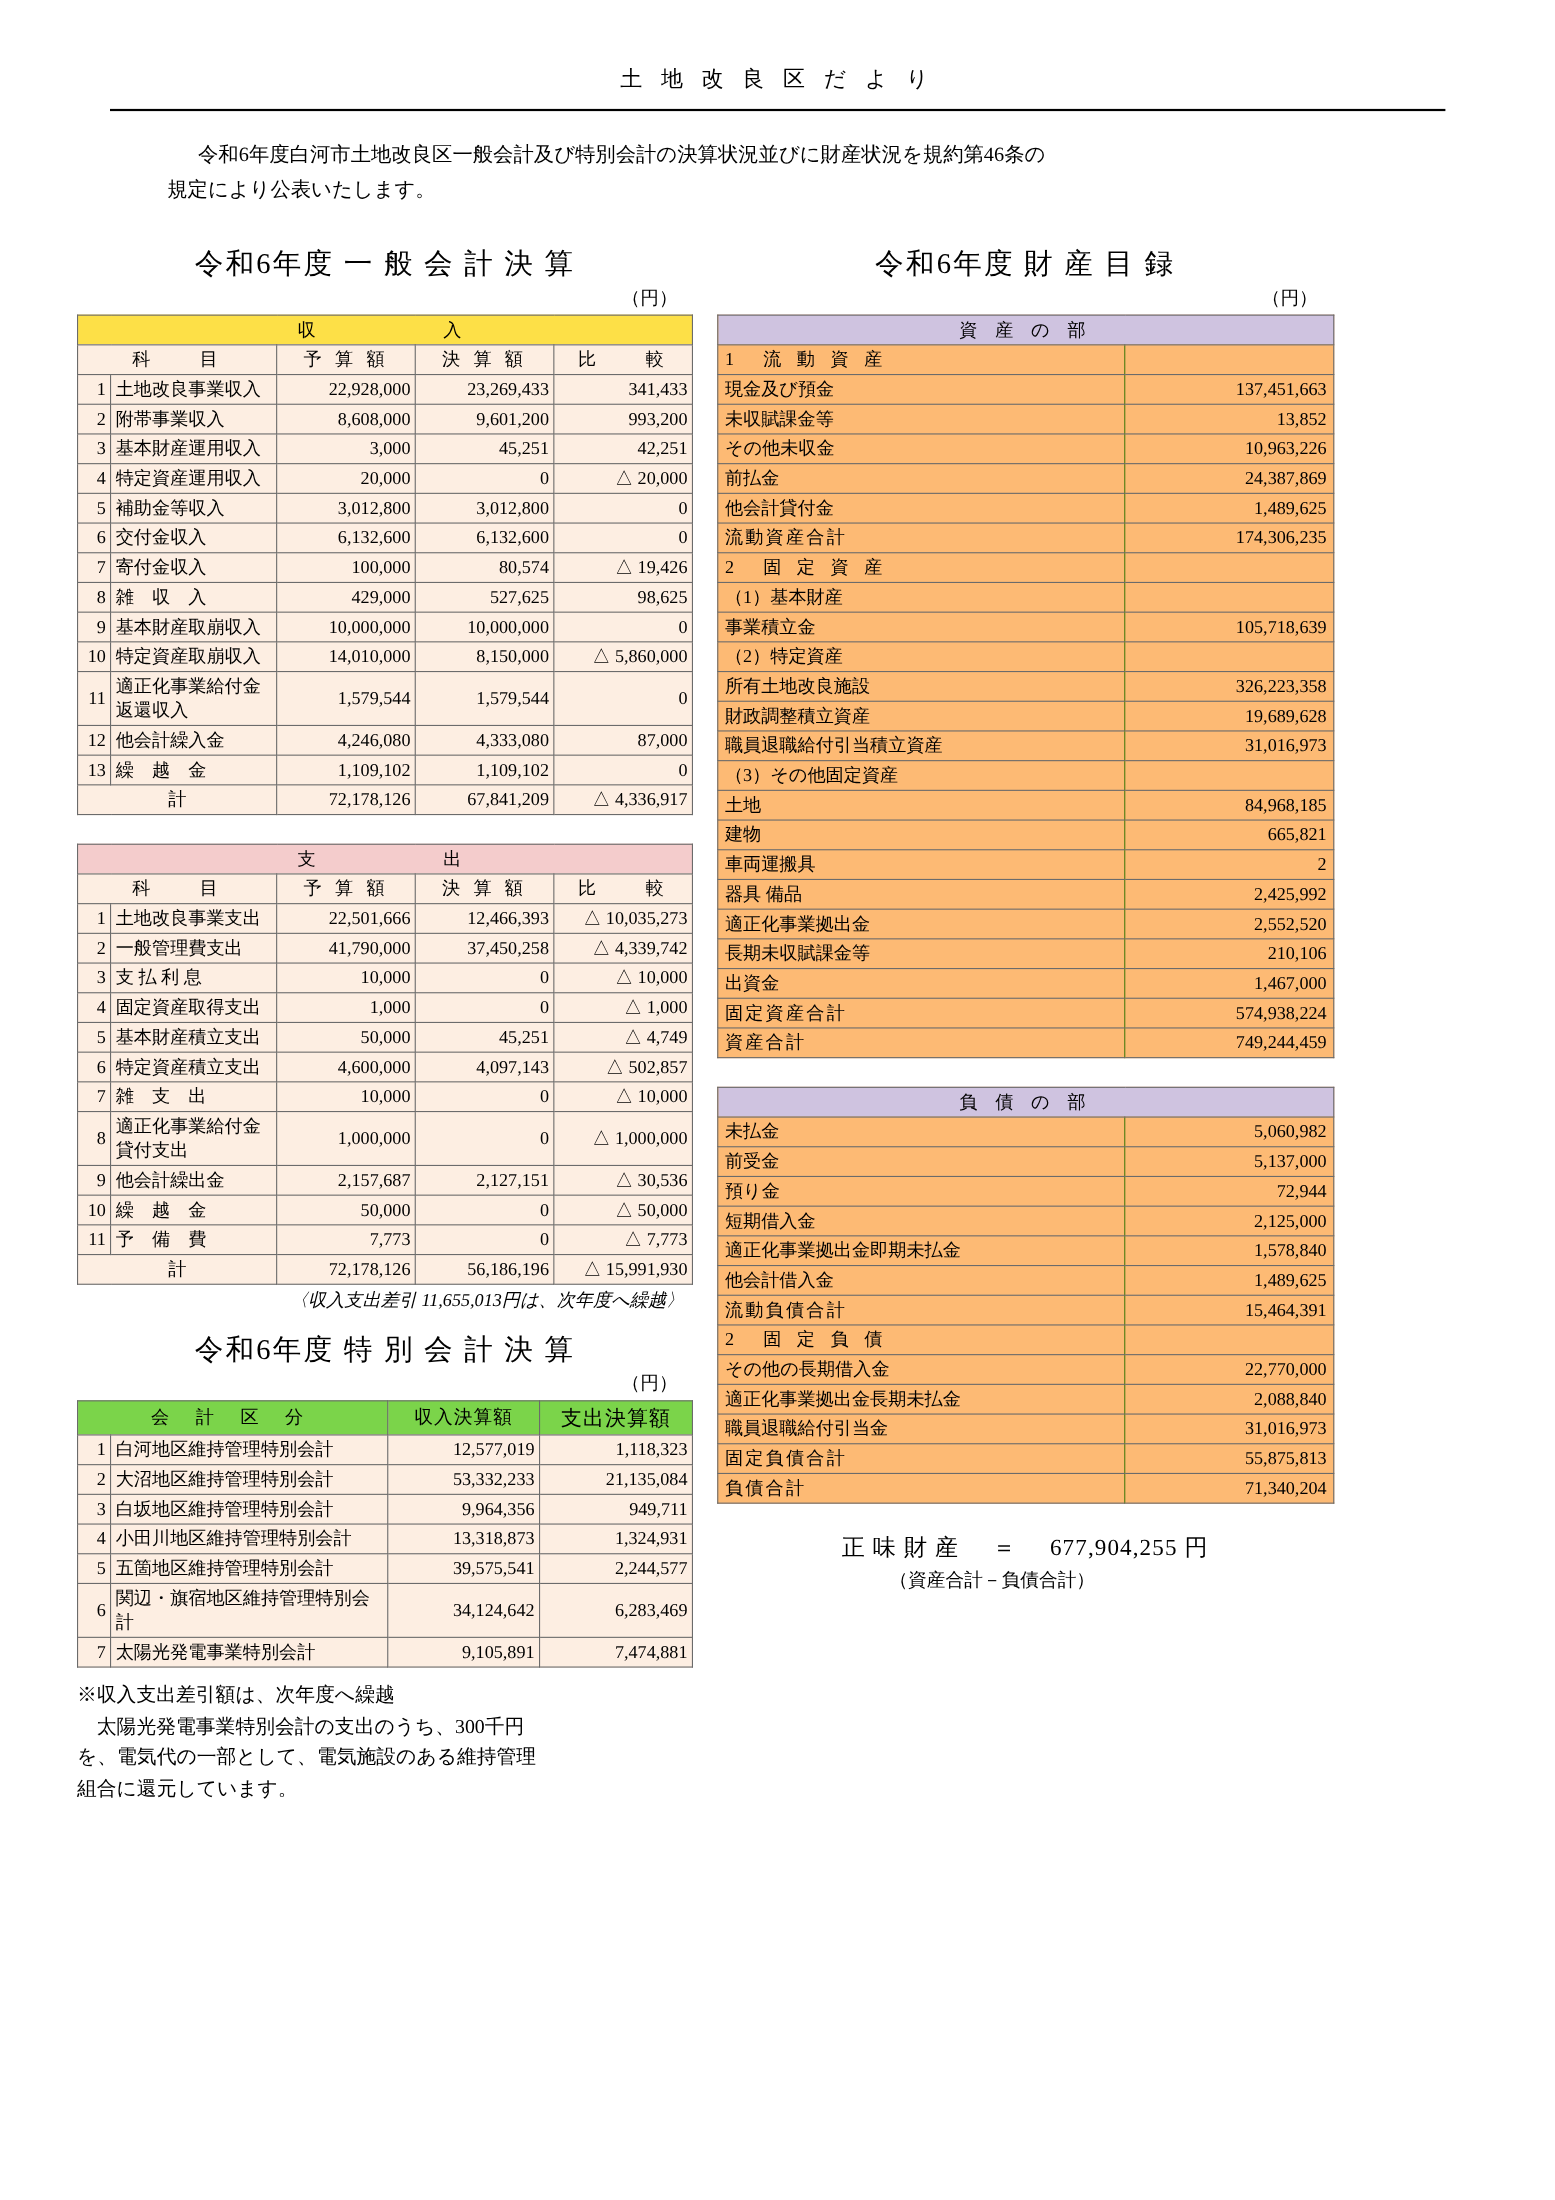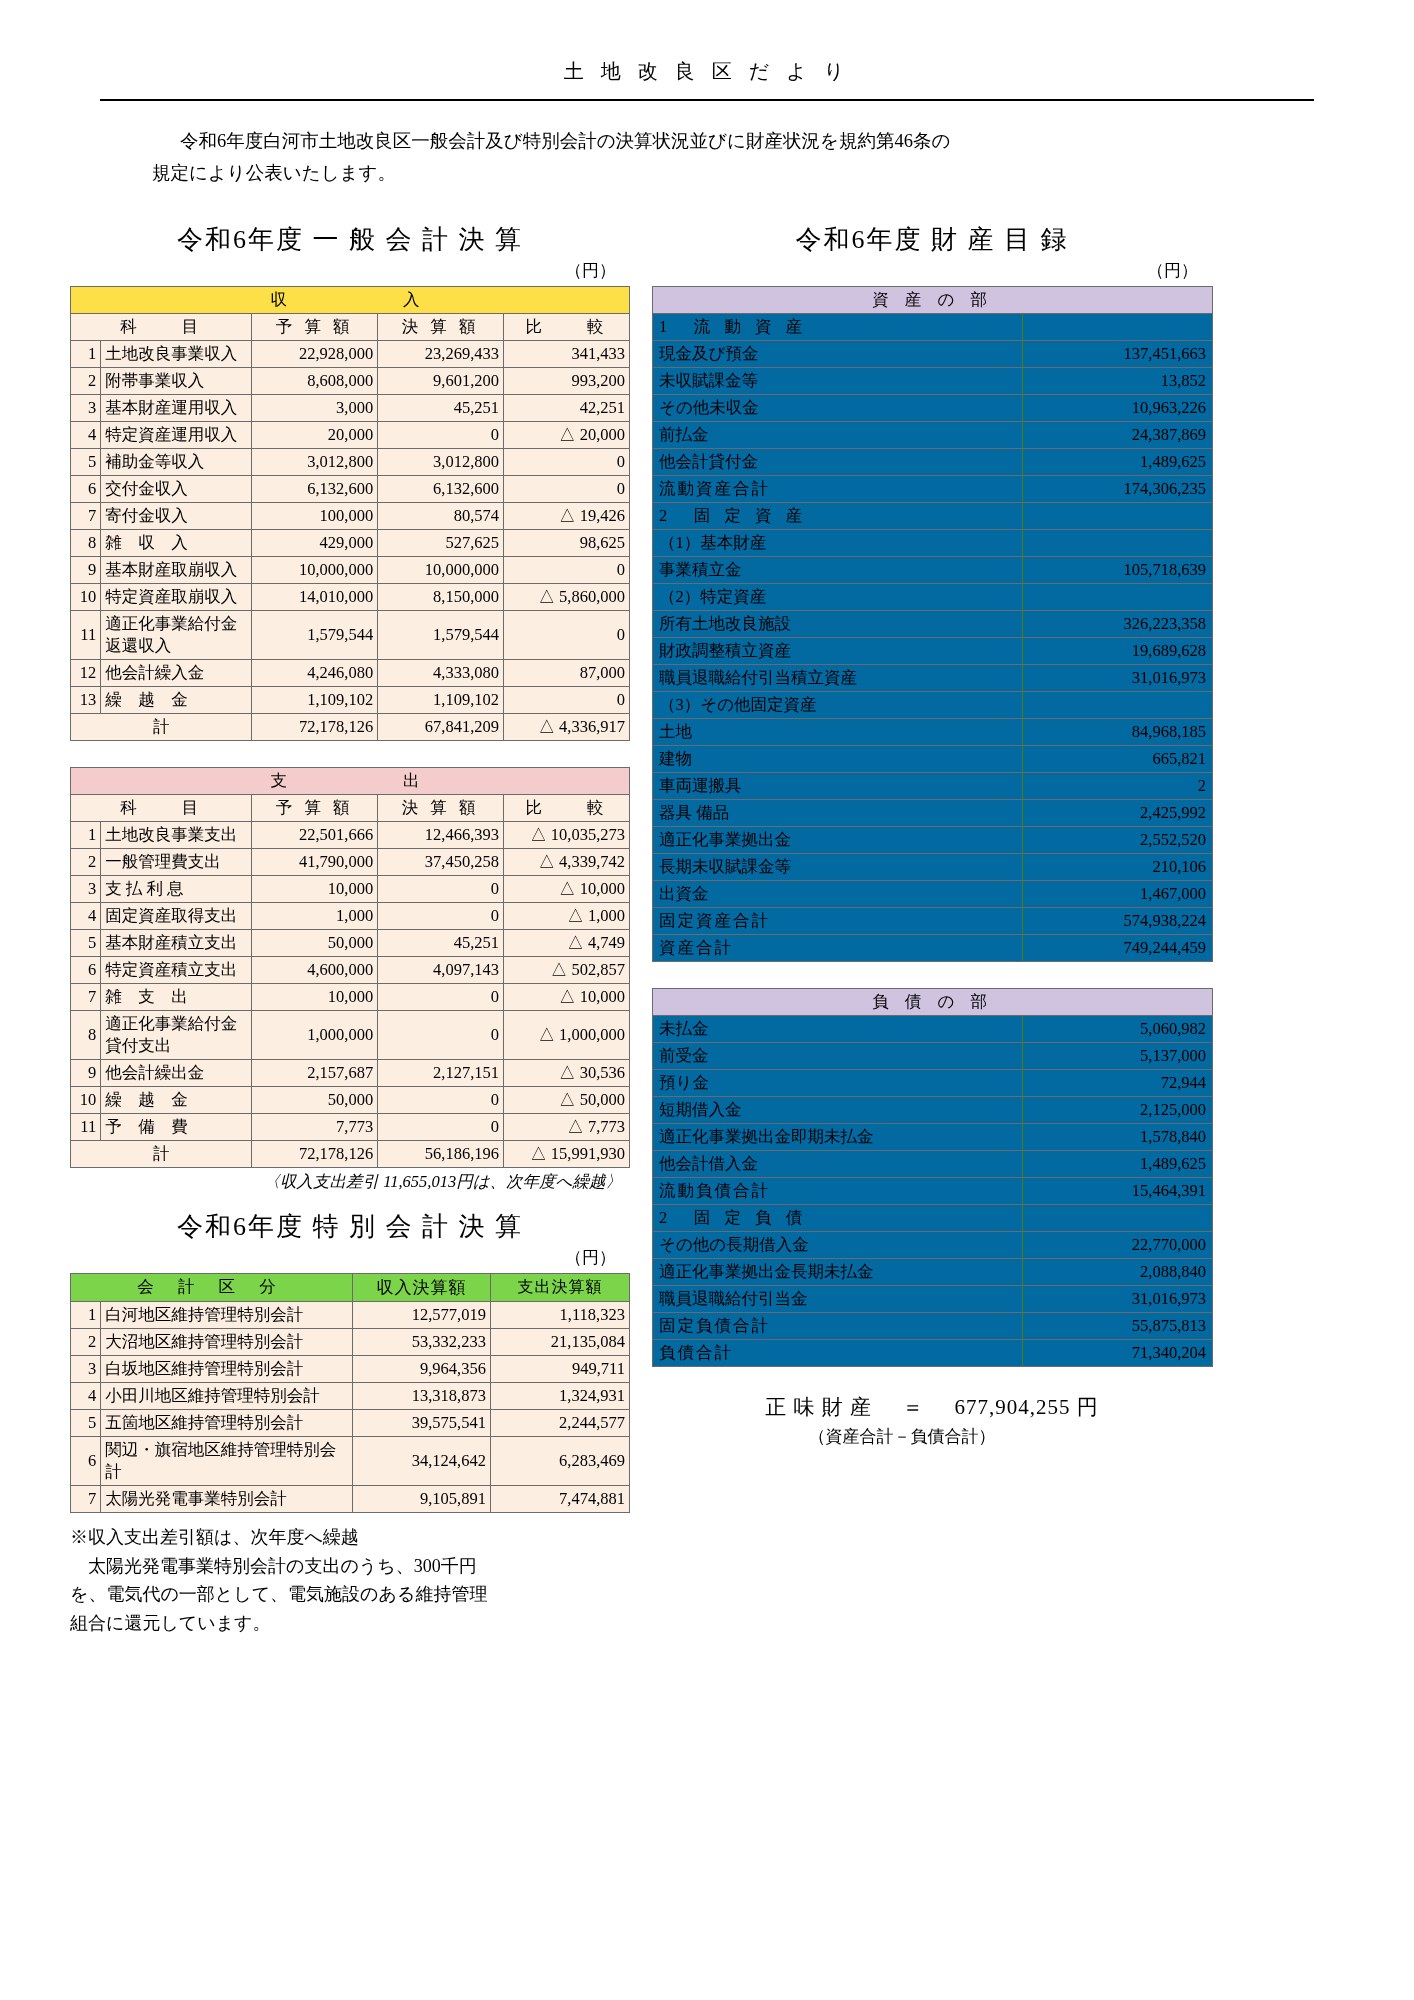--- a/index.html
+++ b/index.html
@@ -103,21 +103,21 @@
   .small { font-size: 12.5px; letter-spacing: 0; }
   .xsmall { font-size: 11.5px; letter-spacing: 0; }
   .total-row td { }
   .ctr { text-align: center; }
 
   
   table.p {
     border-collapse: collapse;
     width: 100%;
     table-layout: fixed;
-    background: #0369a1;
+    background: #fdba74;
   }
   table.p td {
     border: 1px solid #6b6b6b;
     padding: 2px 6px;
     font-size: 16.5px;
     height: 26px;
     box-sizing: border-box;
   }
   table.p td.lbl { border-right: 1px solid #4d7c0f; }
   .lvl1 { letter-spacing: 5px; padding-left: 4px; }
@@ -407,21 +407,21 @@
         <colgroup>
             <col style="width:30px">
             <col style="width:250px">
             <col style="width:137px">
             <col style="width:138px">
           </colgroup>
         <tbody>
             <tr>
           <td class="band band-kaikei" colspan="2">会 計 区 分</td>
           <td class="band band-kaikei" style="letter-spacing:1px;font-size:17px">収入決算額</td>
-          <td class="band band-kaikei" style="letter-spacing:1px;font-size:16px">支出決算額</td>
+          <td class="band band-kaikei" style="letter-spacing:1px;font-size:19px">支出決算額</td>
         </tr>
         <tr>
           <td class="idx">1</td>
           <td class="nm">白河地区維持管理特別会計</td>
           <td class="num">12,577,019</td>
           <td class="num">1,118,323</td>
         </tr>
         <tr>
           <td class="idx">2</td>
           <td class="nm">大沼地区維持管理特別会計</td>

